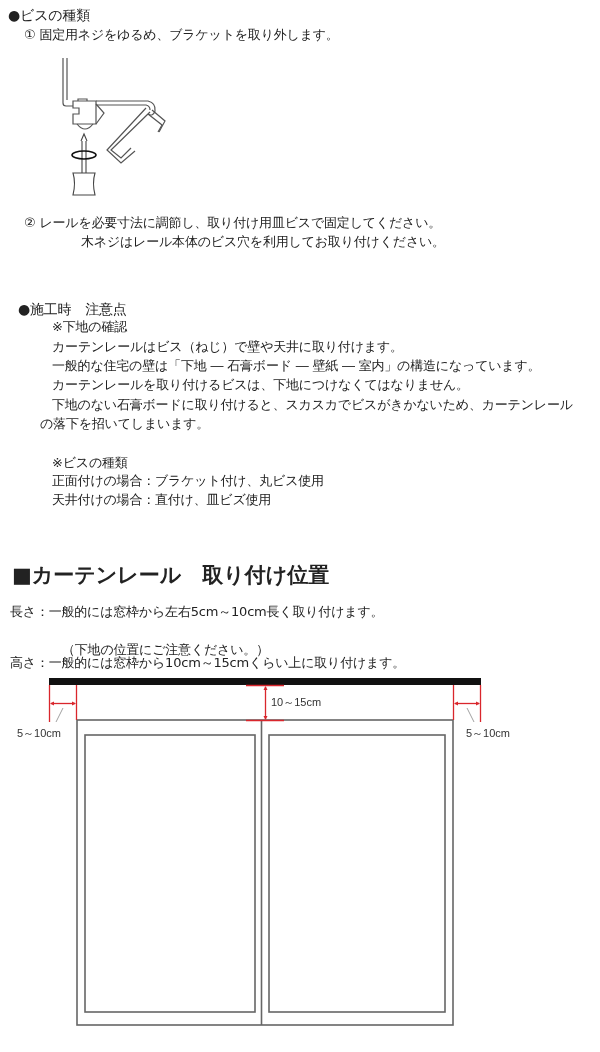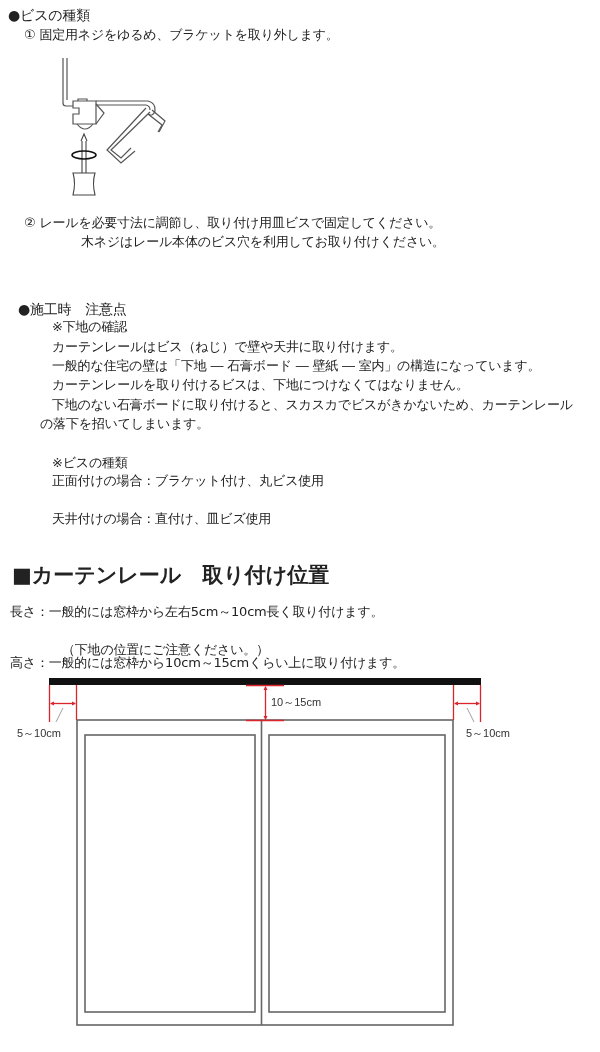--- a/index.html
+++ b/index.html
@@ -56,21 +56,21 @@
 <div class="t h1" style="left:18px; top:300px;">●施工時　注意点</div>
 <div class="t" style="left:52px; top:318px;">※下地の確認</div>
 <div class="t" style="left:52px; top:338px;">カーテンレールはビス（ねじ）で壁や天井に取り付けます。</div>
 <div class="t" style="left:52px; top:357px;">一般的な住宅の壁は「下地 ― 石膏ボード ― 壁紙 ― 室内」の構造になっています。</div>
 <div class="t" style="left:52px; top:376px;">カーテンレールを取り付けるビスは、下地につけなくてはなりません。</div>
 <div class="t" style="left:52px; top:396px;">下地のない石膏ボードに取り付けると、スカスカでビスがきかないため、カーテンレール</div>
 <div class="t" style="left:40px; top:415px;">の落下を招いてしまいます。</div>
 
 <div class="t" style="left:52px; top:454px;">※ビスの種類</div>
 <div class="t" style="left:52px; top:472px;">正面付けの場合：ブラケット付け、丸ビス使用</div>
-<div class="t" style="left:52px; top:491px;margin-top:19px;">天井付けの場合：直付け、皿ビズ使用</div>
+<div class="t" style="left:52px; top:491px;">天井付けの場合：直付け、皿ビズ使用</div>
 
 <div class="t h2" style="left:12px; top:566px;">■カーテンレール　取り付け位置</div>
 <div class="t" style="left:10px; top:603px;">長さ：一般的には窓枠から左右5cm～10cm長く取り付けます。</div>
 <div class="t" style="left:10px; top:614px;margin-top:40px;">高さ：一般的には窓枠から10cm～15cmくらい上に取り付けます。</div>
 <div class="t" style="left:62px; top:641px;">（下地の位置にご注意ください。）</div>
 
 <svg width="600" height="1052">
 
   <rect x="49" y="678" width="432" height="7" fill="#111111"></rect>
 

